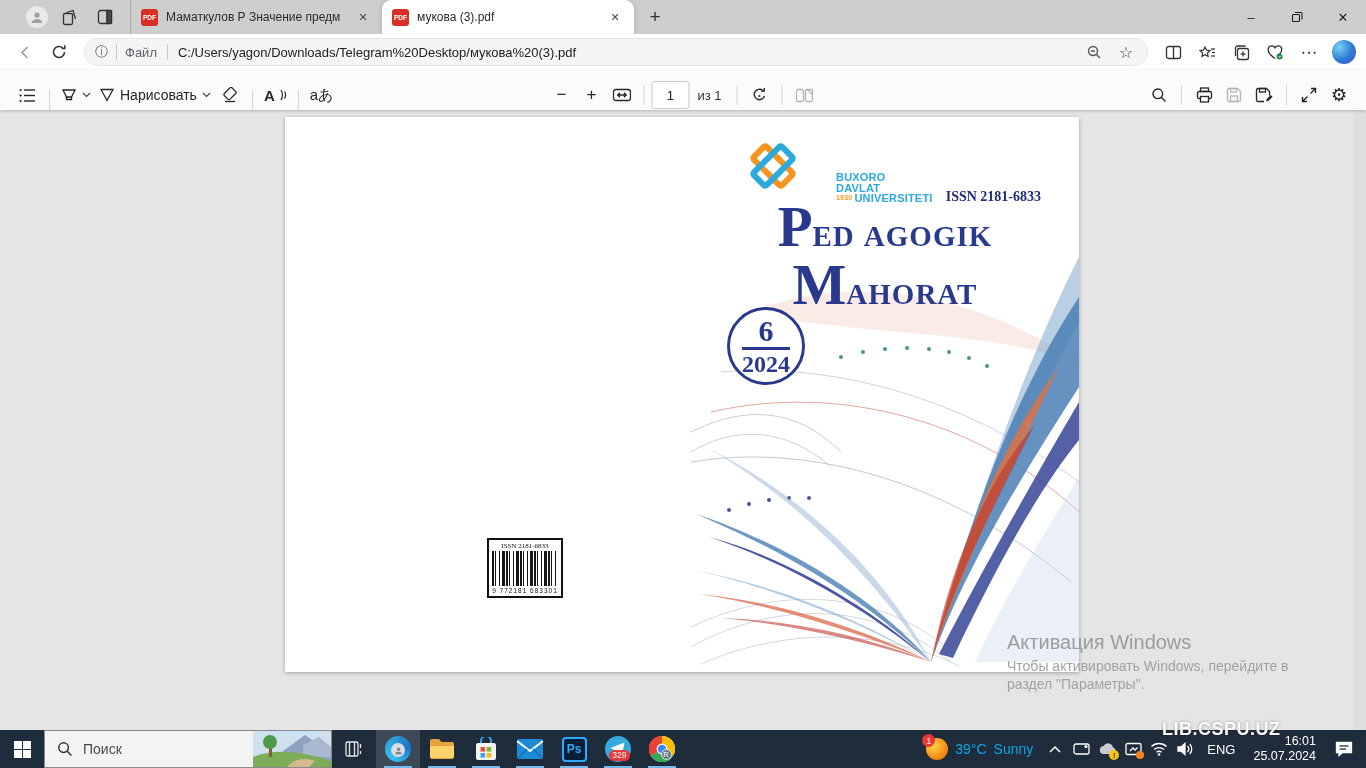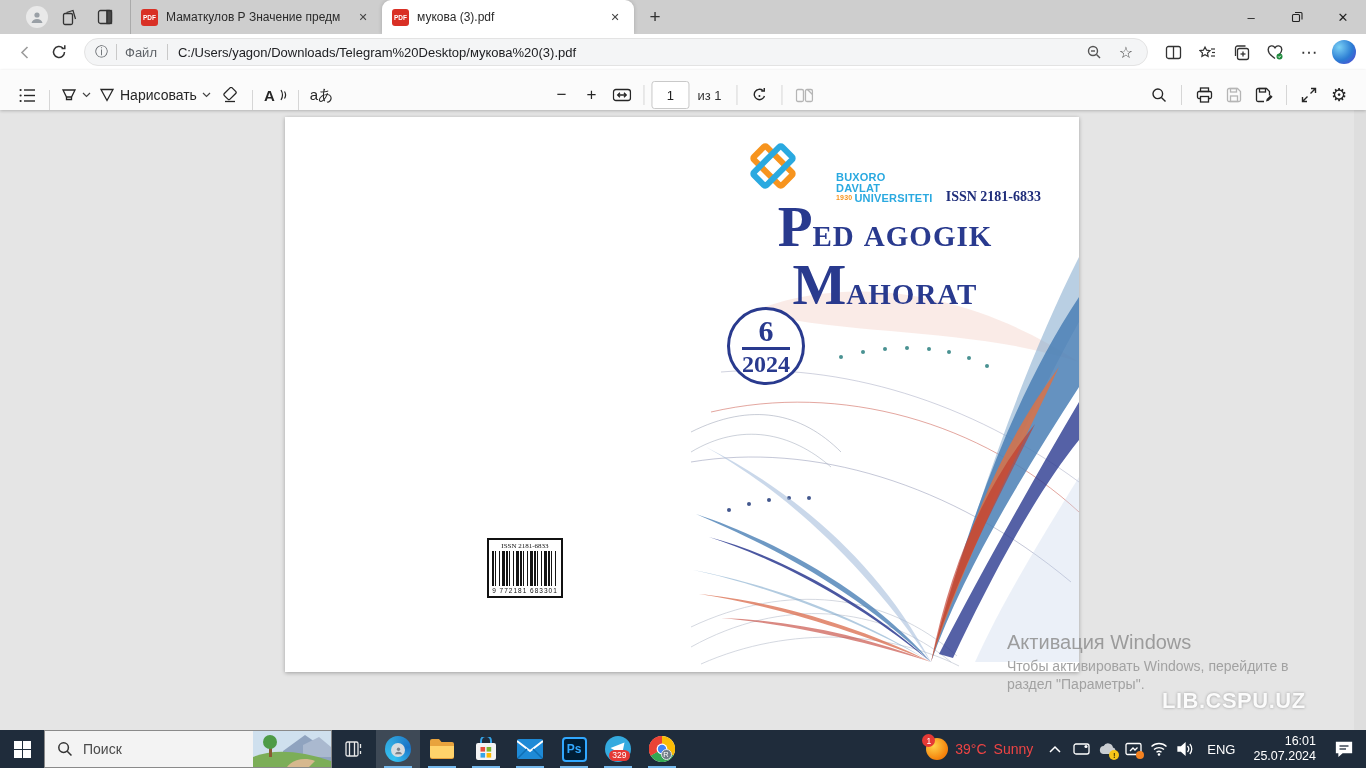--- a/index.html
+++ b/index.html
@@ -83,29 +83,29 @@
   .tk-app.running::after { content:""; position:absolute; bottom:0; left:8px; right:8px; height:2px; background:#76b9ed; }
   .tk-app.active { background:rgba(255,255,255,.14); }
   .searchbox { width:288px; background:#f3f3f3; display:flex; align-items:center; border:1px solid #8a8a8a; position:relative; }
   .searchbox .mag { margin:0 10px 0 12px; }
   .searchtext { font-size:14px; color:#4a4a4a; flex:1; }
   .searchimg { width:78px; height:100%; overflow:hidden; }
   .tray { margin-left:auto; display:flex; align-items:center; gap:2px; padding-right:4px; color:#fff; }
   .weather { display:flex; align-items:center; gap:7px; padding:0 8px; }
   .sun { width:22px; height:22px; border-radius:50%; background:radial-gradient(circle at 35% 35%, #ffd24a, #f5820b 70%); position:relative; }
   .sun .badge { position:absolute; left:-4px; top:-4px; width:13px; height:13px; background:#e53935; border-radius:50%; color:#fff; font-size:8.5px; display:flex; align-items:center; justify-content:center; }
-  .wtxt { font-size:14px; color:#ef4444; }
+  .wtxt { font-size:14px; color:#0ea5e9; }
   .trayicon { width:24px; height:38px; display:flex; align-items:center; justify-content:center; position:relative; }
   .lang { font-size:13px; color:#fff; padding:0 8px; display:flex; align-items:center; }
   .clock { display:flex; flex-direction:column; align-items:flex-end; justify-content:center; padding:0 8px; font-size:12.5px; color:#fff; line-height:15px; }
   .tg-badge { position:absolute; right:2px; bottom:2px; background:#e53935; color:#fff; font-size:8.5px; border-radius:7px; padding:1px 3px; line-height:9px; }
   .cr-badge { position:absolute; right:4px; bottom:3px; width:11px; height:11px; background:#6f7b85; border:1px solid #dfe3e6; border-radius:50%; color:#fff; font-size:7.5px; display:flex; align-items:center; justify-content:center; }
   .od-badge { position:absolute; right:0; bottom:8px; width:10px; height:10px; background:#f5c518; border-radius:50%; color:#4a3b00; font-size:8px; font-weight:bold; display:flex; align-items:center; justify-content:center; }
   .or-dot { position:absolute; right:1px; bottom:9px; width:8px; height:8px; background:#f58220; border-radius:50%; }
-  .liboverlay { position:absolute; left:1162px; top:688px; z-index:40; font-size:22px; font-weight:bold; color:#fbfbfb; letter-spacing:.5px; text-shadow:0 0 3px rgba(0,0,0,.35); }
+  .liboverlay { position:absolute; left:1162px; top:719px; z-index:40; font-size:18px; font-weight:bold; color:#fbfbfb; letter-spacing:.5px; text-shadow:0 0 3px rgba(0,0,0,.35); }
   svg { display:block; }
 </style>
 </head>
 <body>
 
 <div class="screen">
 
   <div class="tabbar">
     <div class="tb-left">
       <div class="avatar">

